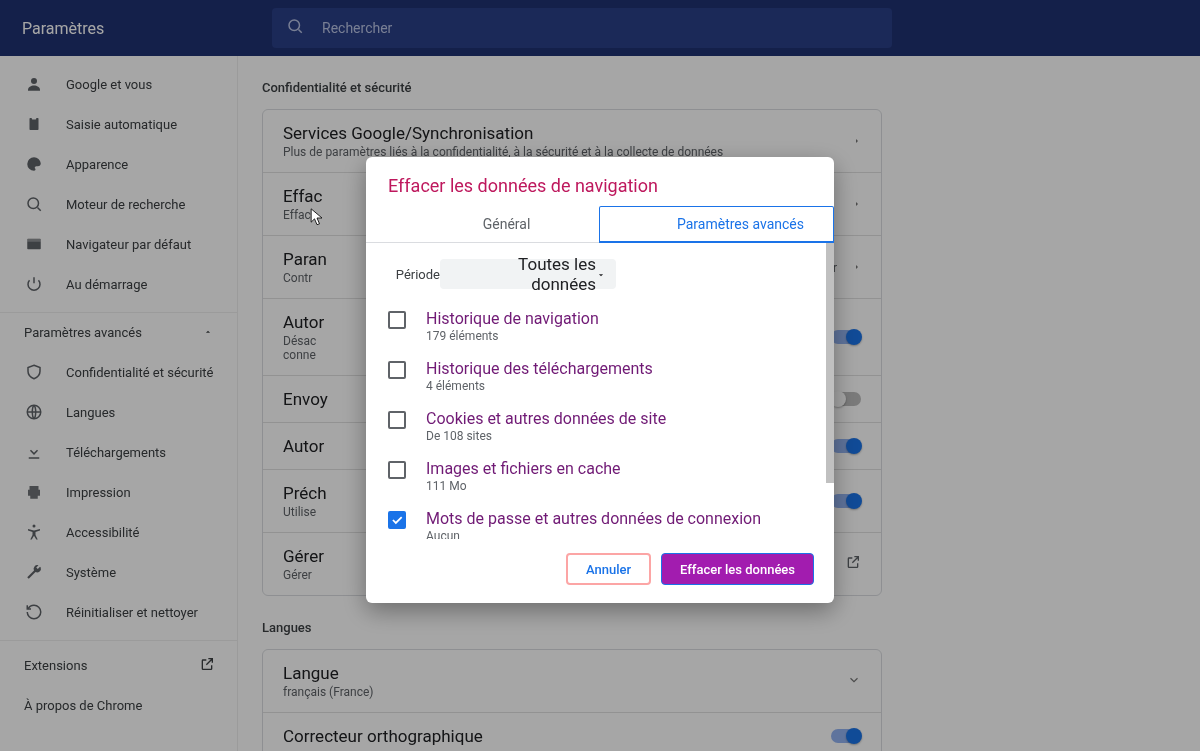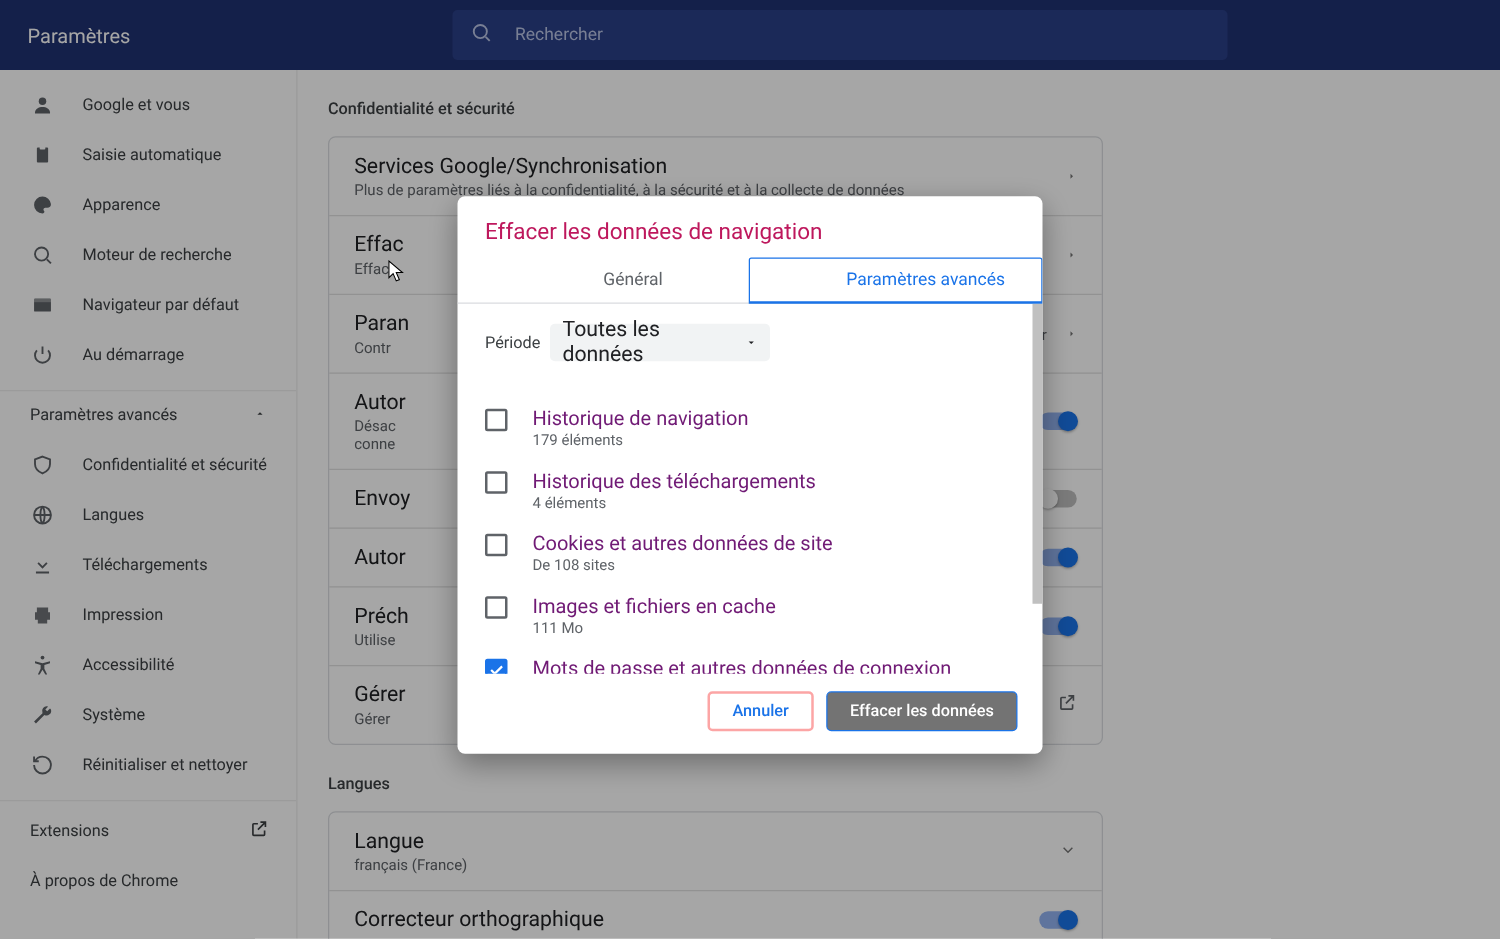--- a/index.html
+++ b/index.html
@@ -1,19 +1,19 @@
 <!DOCTYPE html>
 <html><head>
 <meta charset="utf-8">
 <style>
   * { box-sizing: border-box; margin: 0; padding: 0; font-family: Roboto, "Segoe UI", Arial, sans-serif; }
   body { width: 1200px; height: 751px; overflow: hidden; background: #fff; color: #202124; position: relative; }
 
   .topbar { height: 56px; background: #203272; display: flex; align-items: center; }
-  .topbar-title { color: #fff; font-size: 16px; padding-left: 22px; width: 362px; }
+  .topbar-title { color: #fff; font-size: 16px; padding-left: 22px; width: 272px; }
   .searchbox { flex: 1; max-width: 620px; height: 40px; background: #2a3f87; border-radius: 4px; display: flex; align-items: center; padding: 0 14px; color: #b9c3e4; }
   .searchbox svg { color: #b9c3e4; margin-right: 18px; }
   .searchbox input { border: none; background: transparent; color: #b9c3e4; font-size: 14px; outline: none; width: 100%; }
   .searchbox input::placeholder { color: #b9c3e4; }
 
   .content { display: flex; height: calc(751px - 56px); }
   .sidebar { width: 238px; padding-top: 8px; border-right: 1px solid #eee; }
   .nav-item { height: 40px; display: flex; align-items: center; padding-left: 24px; font-size: 13px; color: #3c4043; cursor: pointer; }
   .nav-item .icon { width: 20px; height: 20px; margin-right: 22px; display: flex; align-items: center; justify-content: center; color: #5f6368; }
   .nav-group { height: 40px; display: flex; align-items: center; justify-content: space-between; padding: 0 24px 0 24px; font-size: 13px; color: #3c4043; cursor: pointer; border-top: 1px solid #eee; margin-top: 8px; }
@@ -38,34 +38,34 @@
   .toggle.off .knob { left: -1px; background: #fff; }
   .extlink { color: #5f6368; }
 
   .overlay { position: absolute; inset: 0; background: rgba(0,0,0,.35); display: flex; align-items: flex-start; justify-content: center; }
   .dialog { width: 468px; background: #fff; border-radius: 6px; margin-top: 157px; box-shadow: 0 8px 24px rgba(0,0,0,.35); overflow: hidden; }
   .dialog-title { font-size: 18px; padding: 18px 22px 10px; color: #be185d; }
   .tabs { display: flex; height: 37px; border-bottom: 1px solid #dadce0; }
   .tab { flex: 1; display: flex; align-items: center; justify-content: center; font-size: 14px; color: #5f6368; cursor: pointer; padding-left: 48px; }
   .tab.active { color: #1a73e8; border: 1px solid #1a73e8; border-bottom: 2px solid #1a73e8; margin-bottom: -1px; border-top-left-radius: 2px; border-top-right-radius: 2px; }
   .dialog-body { padding: 16px 22px 8px; position: relative; max-height: 296px; overflow: hidden; }
-  .period-row { display: flex; align-items: center; font-size: 13px; color: #3c4043; margin-bottom: 28px; }
+  .period-row { display: flex; align-items: center; font-size: 13px; color: #3c4043; margin-bottom: 12px; text-align: right; }
   .period-label { width: 52px; }
   .select { display: flex; align-items: center; justify-content: space-between; width: 176px; height: 30px; background: #f1f3f4; border-radius: 4px; padding: 0 10px; font-size: 17px; color: #202124; cursor: pointer; }
   .chk-row { display: flex; align-items: flex-start; padding: 8px 0; }
   .chkbox { width: 18px; height: 18px; border: 2px solid #5f6368; border-radius: 2px; margin-right: 20px; flex-shrink: 0; display: flex; align-items: center; justify-content: center; cursor: pointer; margin-top: 2px; }
   .chkbox.checked { background: #1a73e8; border-color: #1a73e8; }
   .chkbox.checked svg { color: #fff; }
   .chk-lines .t1 { font-size: 16px; color: #701a75; }
   .chk-lines .t2 { font-size: 12px; color: #5f6368; margin-top: 1px; }
   .scroll-ind { position: absolute; top: 0; right: 0; width: 8px; height: 240px; background: #c0c0c0; border-radius: 0; }
   .dialog-actions { display: flex; justify-content: flex-end; gap: 10px; padding: 14px 20px 18px; }
   .btn { height: 32px; padding: 0 18px; border-radius: 4px; font-size: 13px; font-weight: 500; cursor: pointer; display: flex; align-items: center; }
   .btn-secondary { background: #fff; border: 2px solid #fca5a5; color: #1a73e8; }
-  .btn-primary { background: #737373; border: 1px solid #1a73e8; color: #fff; }
+  .btn-primary { background: #a21caf; border: 1px solid #1a73e8; color: #fff; }
 
   .cursor { position: absolute; left: 310px; top: 208px; width: 14px; height: 20px; pointer-events: none; }
 </style>
 </head>
 <body>
 
 <div class="topbar">
   <div class="topbar-title">Paramètres</div>
   <div class="searchbox">
     <span>

